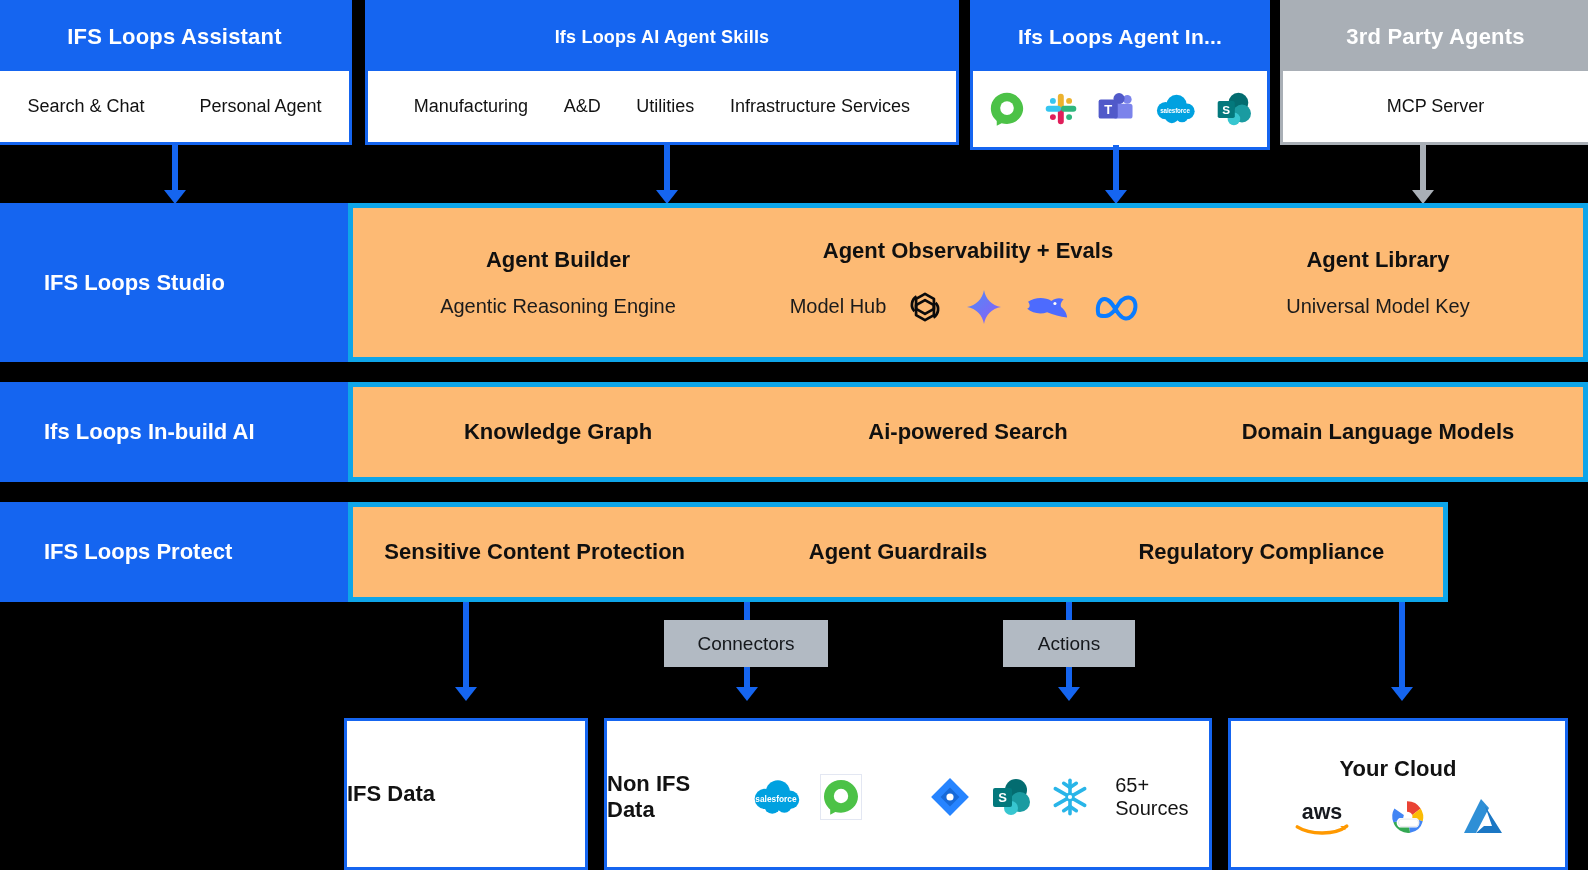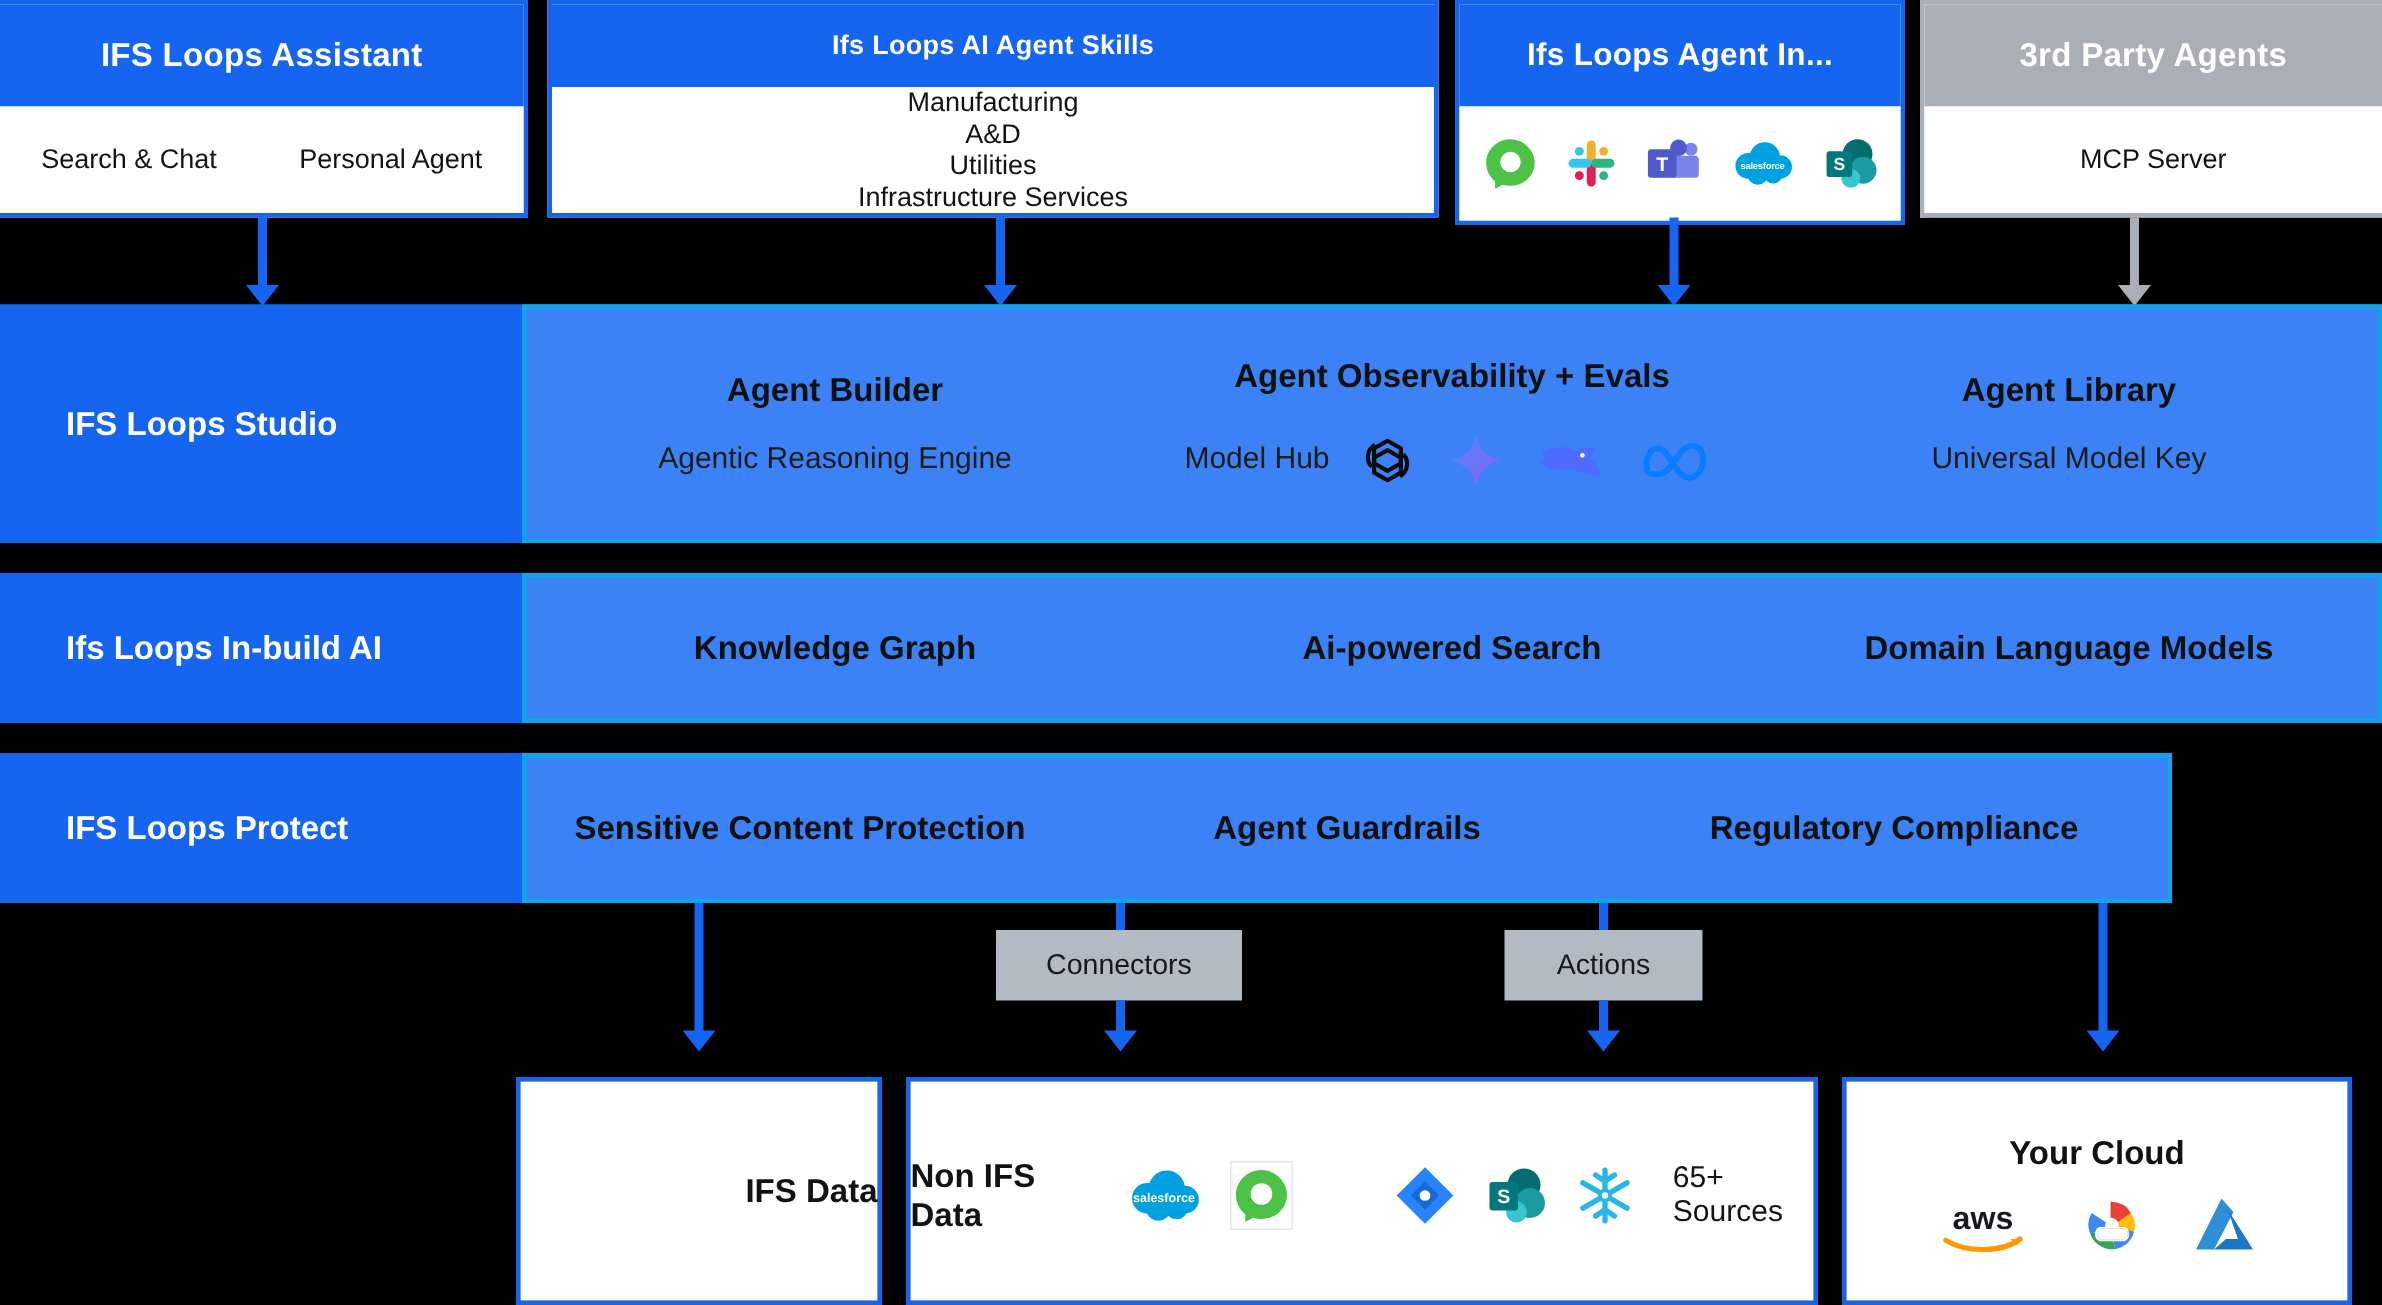--- a/index.html
+++ b/index.html
@@ -39,22 +39,22 @@
     background: #1565F0;
     color: #fff;
     font-weight: bold;
     display: flex; align-items: center;
     padding-left: 44px;
     flex: 0 0 348px;
     font-size: 22px;
   }
   .band-panel {
     flex: 1;
-    background: #3b82f6;
-    border: 3px solid #0ea5e9;
+    background: #fdba74;
+    border: 5px solid #0ea5e9;
     display: flex;
     justify-content: center;
   }
   .band-col {
     flex: 1;
     display: flex; flex-direction: column;
     align-items: center; justify-content: center;
     gap: 22px;
   }
   .col-title { font-size: 22px; font-weight: bold; color: #101010; }
@@ -101,21 +101,21 @@
     <div class="card-body" style="font-size:18px;">
       <span>Search &amp; Chat</span>
       <span>Personal Agent</span>
     </div>
   </div>
 
   <div class="card abs" style="left:365px; top:0px; width:594px; height:145px;">
     <div class="card-head" style="height:68px; font-size:18px;">
       <span>Ifs Loops AI Agent Skills</span>
     </div>
-    <div class="card-body" style="font-size:18px; padding:0 28px;flex-direction:column;">
+    <div class="card-body" style="font-size:18px; padding:0 28px;">
       <span>Manufacturing</span>
       <span>A&amp;D</span>
       <span>Utilities</span>
       <span>Infrastructure Services</span>
     </div>
   </div>
 
   <div class="card abs" style="left:970px; top:0px; width:300px; height:150px;">
     <div class="card-head" style="height:68px; font-size:21px;">
       <span>Ifs Loops Agent In...</span>
@@ -295,21 +295,21 @@
 
   <div class="arrow noHead" style="left:1066px; top:602px; height:18px;"></div>
   <div class="chip" style="left:1003px; top:620px; width:132px; height:47px;">
     <span>Actions</span>
   </div>
   <div class="arrow" style="left:1066px; top:667px; height:21px;"></div>
 
   <div class="arrow" style="left:1399px; top:602px; height:86px;"></div>
 
   <div class="card abs" style="left:344px; top:718px; width:244px; height:152px;">
-    <div class="card-body" style="justify-content:flex-end; font-size:22px; font-weight:bold;">
+    <div class="card-body" style="justify-content:flex-start; font-size:22px; font-weight:bold;">
       <span>IFS Data</span>
     </div>
   </div>
 
   <div class="card abs" style="left:604px; top:718px; width:608px; height:152px;">
     <div class="card-body" style="justify-content:center; gap:14px; padding-top:6px;">
       <div style="font-size:22px; font-weight:bold;">Non IFS Data</div>
       <div class="sub-row" style="gap:18px;">
         <span class="logo" style="width:52px;height:36px;">
           <svg viewBox="0 0 56 38" width="52" height="36">

